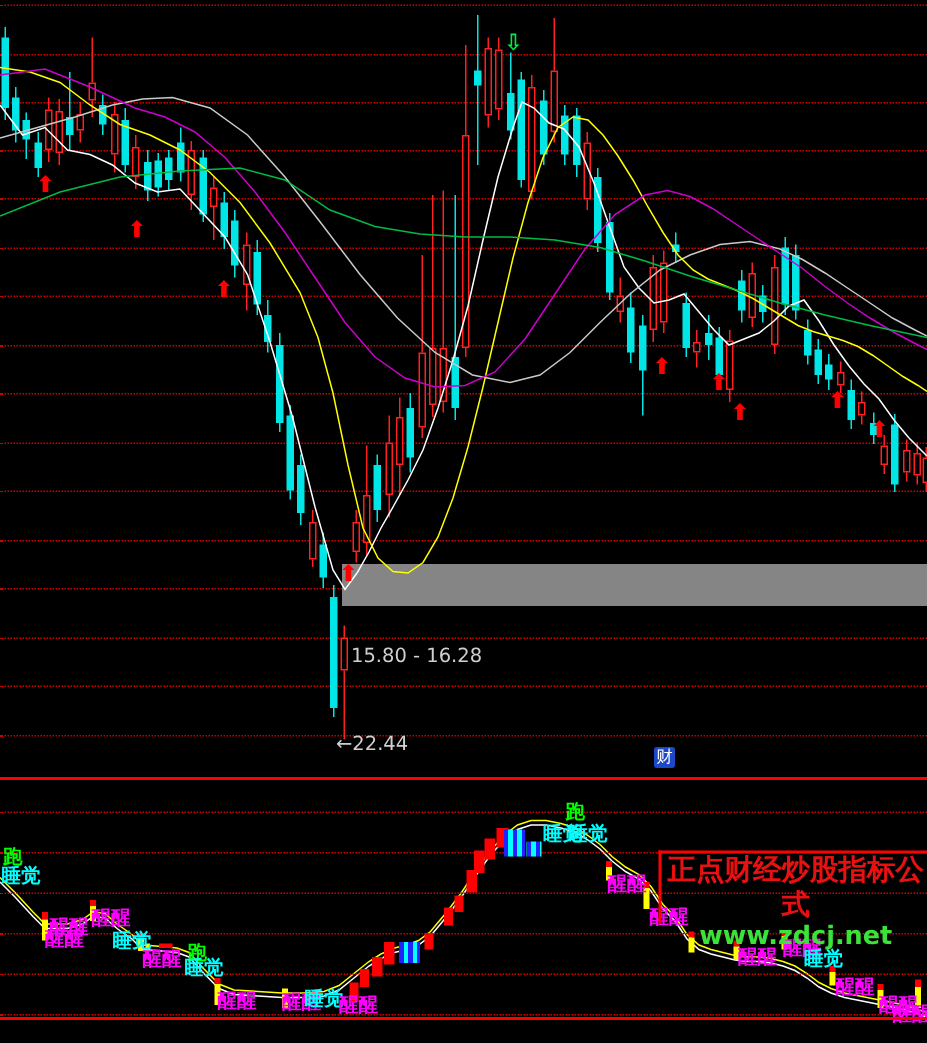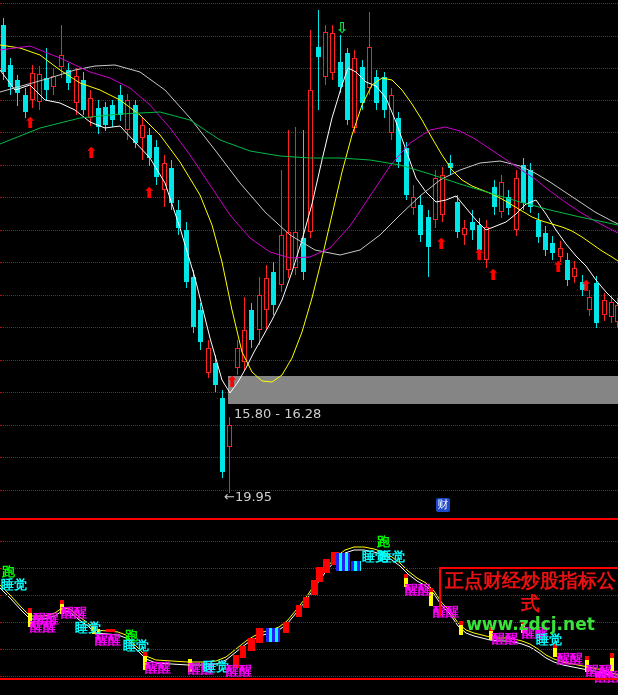--- a/index.html
+++ b/index.html
@@ -234,22 +234,22 @@
       <div class="arrow" style="left: 143px; top: 186px; color: rgb(255, 0, 0); font-size: 15px;">⬆</div>
       <div class="arrow" style="left: 226px; top: 375px; color: rgb(255, 0, 0); font-size: 15px;">⬆</div>
       <div class="arrow" style="left: 435px; top: 237px; color: rgb(255, 0, 0); font-size: 15px;">⬆</div>
       <div class="arrow" style="left: 473px; top: 248px; color: rgb(255, 0, 0); font-size: 15px;">⬆</div>
       <div class="arrow" style="left: 487px; top: 268px; color: rgb(255, 0, 0); font-size: 15px;">⬆</div>
       <div class="arrow" style="left: 552px; top: 260px; color: rgb(255, 0, 0); font-size: 15px;">⬆</div>
       <div class="arrow" style="left: 580px; top: 279px; color: rgb(255, 0, 0); font-size: 15px;">⬆</div>
       <div class="arrow" style="left: 336px; top: 21px; color: rgb(0, 238, 68); font-size: 15px;">⇩</div>
     </div>
 
-  <div id="band-label" style="z-index: 26; left: 234px; top: 406px; text-align: center;">15.80 - 16.28</div>
-  <div id="low-label" style="z-index: 26; left: 224px; top: 489px;">←19.95</div>
+  <div id="band-label" style="z-index: 26; left: 234px; top: 430px; text-align: center;">15.80 - 16.28</div>
+  <div id="low-label" style="z-index: 26; left: 224px; top: 489px;">←22.44</div>
   <div id="cai-badge" style="z-index: 26; left: 436px; top: 498px;">财</div>
 
   <div id="divider-main" style="top:518px;z-index:30;"></div>
 
   <div id="lower-panel" class="abs" style="left:0;top:519px;width:618px;height:176px;"></div>
 
   <svg id="lower-svg" width="618" height="695" style="top:0;z-index:20;pointer-events:none;">
       <polyline points="0,588 10,598 22,611 30,619 45,619 55,616 62,611 70,612 78,619 88,626 95,633 108,634 118,635 126,638 136,649 146,659 156,663 172,664 188,665 204,665 216,664 226,660 236,652 246,644 254,639 263,635 271,633 279,630 287,624 297,612 307,599 317,584 327,570 337,559 345,553 354,550 364,550 374,552 384,555 392,560 400,566 408,574 417,581 426,586 434,594 442,606 450,614 458,626 466,633 474,636 482,638 490,640 498,641 506,641 514,642 522,644 530,647 538,652 546,658 554,662 563,665 573,667 583,669 593,671 603,673 612,676 618,678" fill="none" stroke="#ffffff" stroke-width="1"></polyline>
       <polyline points="0,585 10,595 22,608 30,616 45,616 55,613 62,608 70,609 78,616 88,623 95,630 108,631 118,632 126,635 136,646 146,656 156,660 172,661 188,662 204,662 216,661 226,657 236,649 246,641 254,636 263,632 271,630 279,627 287,621 297,609 307,596 317,581 327,567 337,556 345,550 354,547 364,547 374,549 384,552 392,557 400,563 408,571 417,578 426,583 434,591 442,603 450,611 458,623 466,630 474,633 482,635 490,637 498,638 506,638 514,639 522,641 530,644 538,649 546,655 554,659 563,662 573,664 583,666 593,668 603,670 612,673 618,675" fill="none" stroke="#ffff00" stroke-width="1"></polyline>
     </svg>

